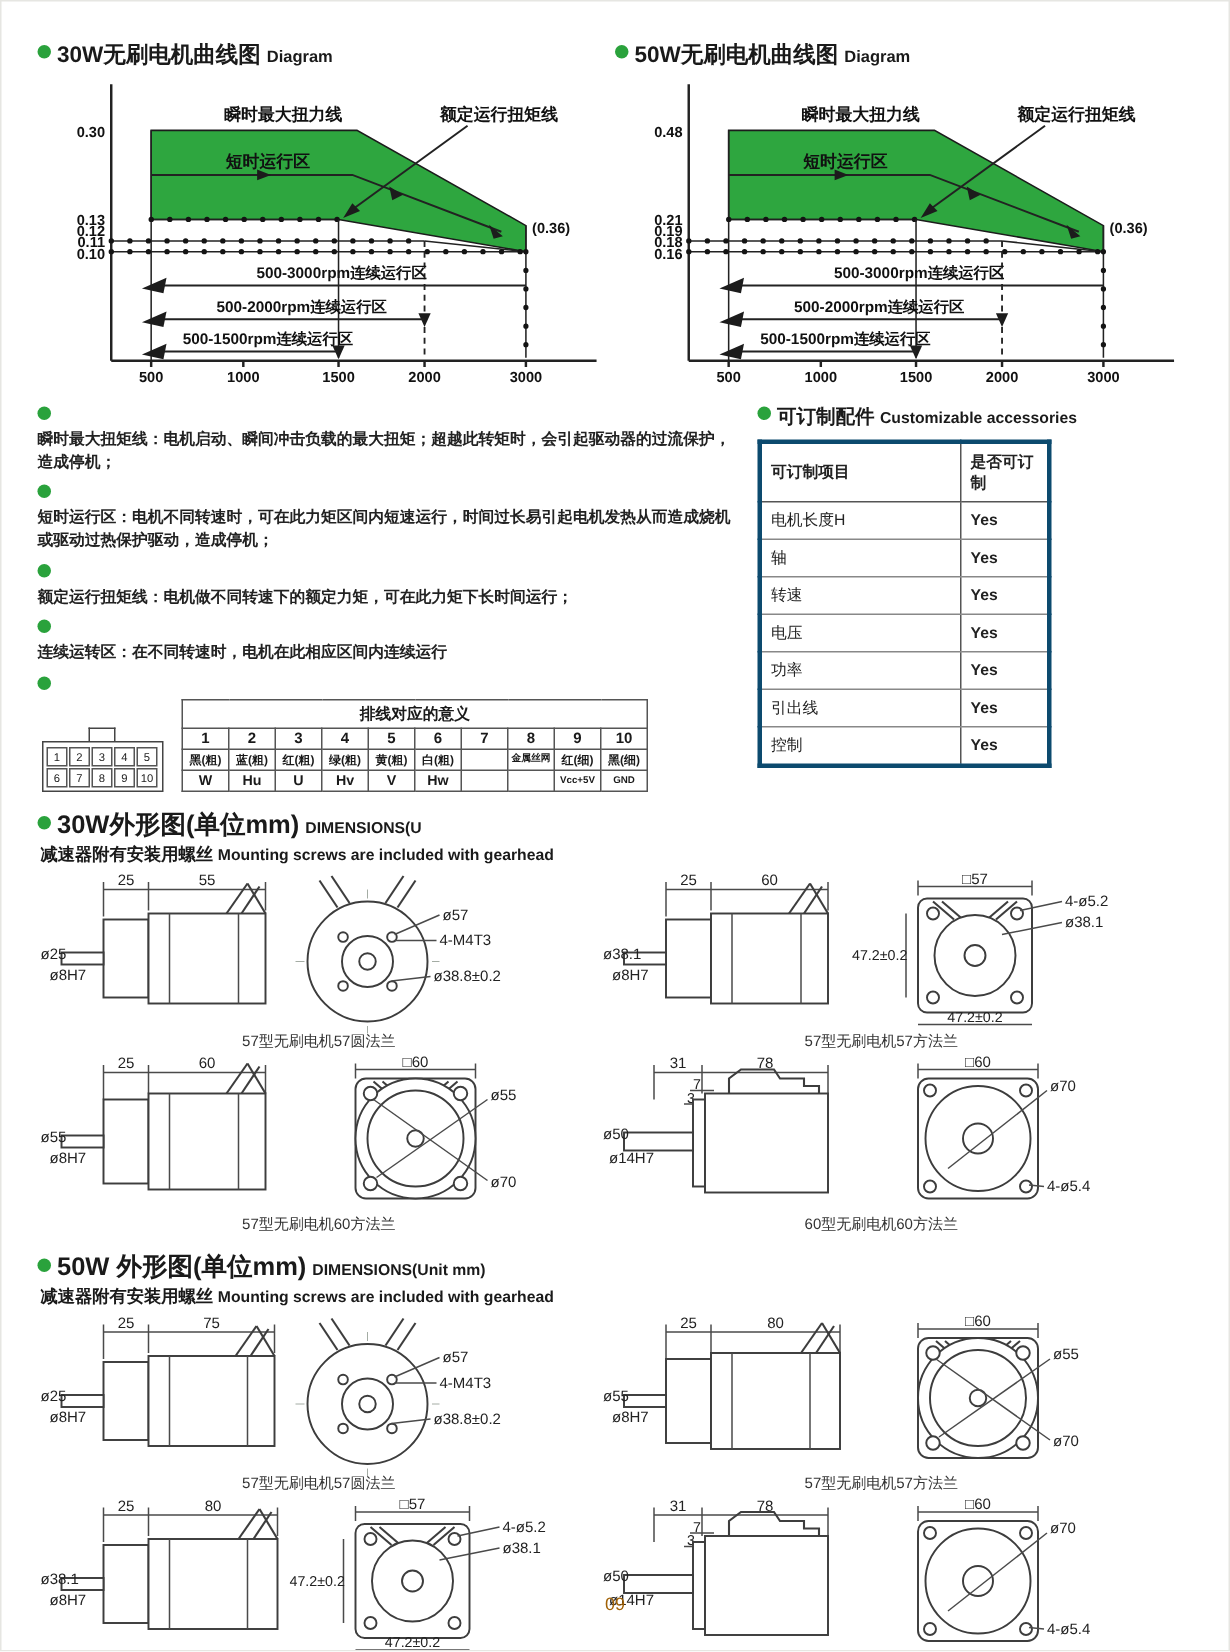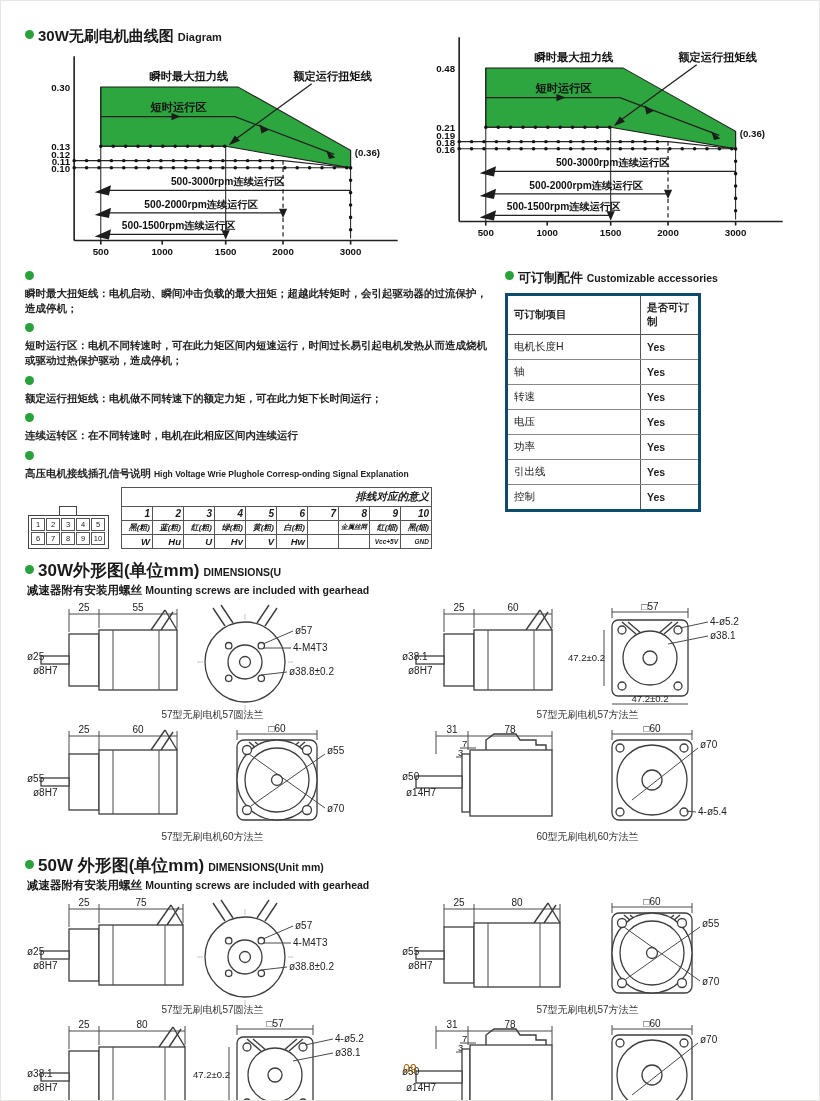--- a/index.html
+++ b/index.html
@@ -29,21 +29,21 @@
   .note .dot{flex:0 0 9px;margin-top:2px;}
   .note.bold-cn{font-weight:bold;}
   .note .en{font-size:8.5px;font-weight:bold;}
   .wire-area{display:flex;align-items:flex-end;gap:10px;margin-top:4px;}
   .connector{width:86px;display:flex;flex-direction:column;align-items:center;}
   .conn-tab{width:16px;height:8px;border:1.5px solid #444;border-bottom:none;background:#fff;}
   .conn-body{border:1.5px solid #444;padding:2px;background:#fff;}
   .conn-row{display:flex;}
   .conn-cell{width:12px;height:11px;border:1px solid #555;font-size:7.5px;display:flex;align-items:center;justify-content:center;margin:0.5px;color:#222;}
   table.wire{border-collapse:collapse;background:#fff;}
-  table.wire td,table.wire th{border:1.5px solid #555;text-align:right;padding:1px 2px;font-style:italic;}
+  table.wire td,table.wire th{border:1.5px solid #555;text-align:center;padding:1px 2px;}
   table.wire .wt-title{font-size:10.5px;font-weight:bold;padding:2px;}
   table.wire .wt-pin{font-size:10px;font-weight:bold;width:26px;}
   table.wire .wt-color{font-size:8px;font-weight:bold;white-space:nowrap;}
   table.wire .wt-color.small{font-size:6.5px;line-height:1.05;white-space:normal;width:26px;}
   table.wire .wt-sig{font-size:9.5px;font-weight:bold;}
   table.wire .wt-sig.small{font-size:6.5px;}
   .acc-col{margin-left:18px;width:212px;}
   .acc-title{font-size:13px;font-weight:bold;white-space:nowrap;}
   .acc-title .t-en{font-size:10.5px;}
   table.acc{border-collapse:collapse;margin-top:6px;width:196px;background:#fff;}
@@ -129,20 +129,21 @@
         <text class="cnum" x="44" y="121.5" text-anchor="end">0.10</text>
         <text class="cnum" x="74" y="202" text-anchor="middle">500</text>
         <text class="cnum" x="134" y="202" text-anchor="middle">1000</text>
         <text class="cnum" x="196" y="202" text-anchor="middle">1500</text>
         <text class="cnum" x="252" y="202" text-anchor="middle">2000</text>
         <text class="cnum" x="318" y="202" text-anchor="middle">3000</text>
       </svg>
     </div>
 
     <div class="chart-block">
+      <div class="chart-title"><span class="dot"></span><span class="t-cn">50W无刷电机曲线图</span><span class="t-en">Diagram</span></div>
       <svg class="curve" viewBox="0 0 376 208">
         <polygon class="band" points="74,38 208,38 318,100 318,117 196,96 74,96"></polygon>
         <line class="ax" x1="48" y1="8" x2="48" y2="188"></line>
         <line class="ax" x1="48" y1="188" x2="364" y2="188"></line>
         <line class="thin" x1="74" y1="38" x2="74" y2="188"></line>
         <polyline class="thin2" points="74,67 205,67 302,104"></polyline>
         <polygon class="arr" points="152,67 143,63.5 143,70.5"></polygon>
         <polygon class="arr" points="238,80 229,74.5 231,83.5"></polygon>
         <line class="thin2" x1="280" y1="35" x2="203" y2="91"></line>
         <polygon class="arr" points="199,95 205,85.5 210,90.5"></polygon>
@@ -205,21 +206,20 @@
       <div class="note">
           <span class="dot"></span>
           <span>额定运行扭矩线：电机做不同转速下的额定力矩，可在此力矩下长时间运行；</span>
         </div>
       <div class="note">
           <span class="dot"></span>
           <span>连续运转区：在不同转速时，电机在此相应区间内连续运行</span>
         </div>
       <div class="note bold-cn">
           <span class="dot"></span>
-          <span><span>高压电机接线插孔信号说明</span> <span class="en">High Voltage Wrie Plughole Corresp-onding Signal Explanation</span></span>
         </div>
 
       <div class="wire-area">
         <div class="connector">
           <div class="conn-tab"></div>
           <div class="conn-body">
             <div class="conn-row">
               <span class="conn-cell">1</span>
                 <span class="conn-cell">2</span>
                 <span class="conn-cell">3</span>

